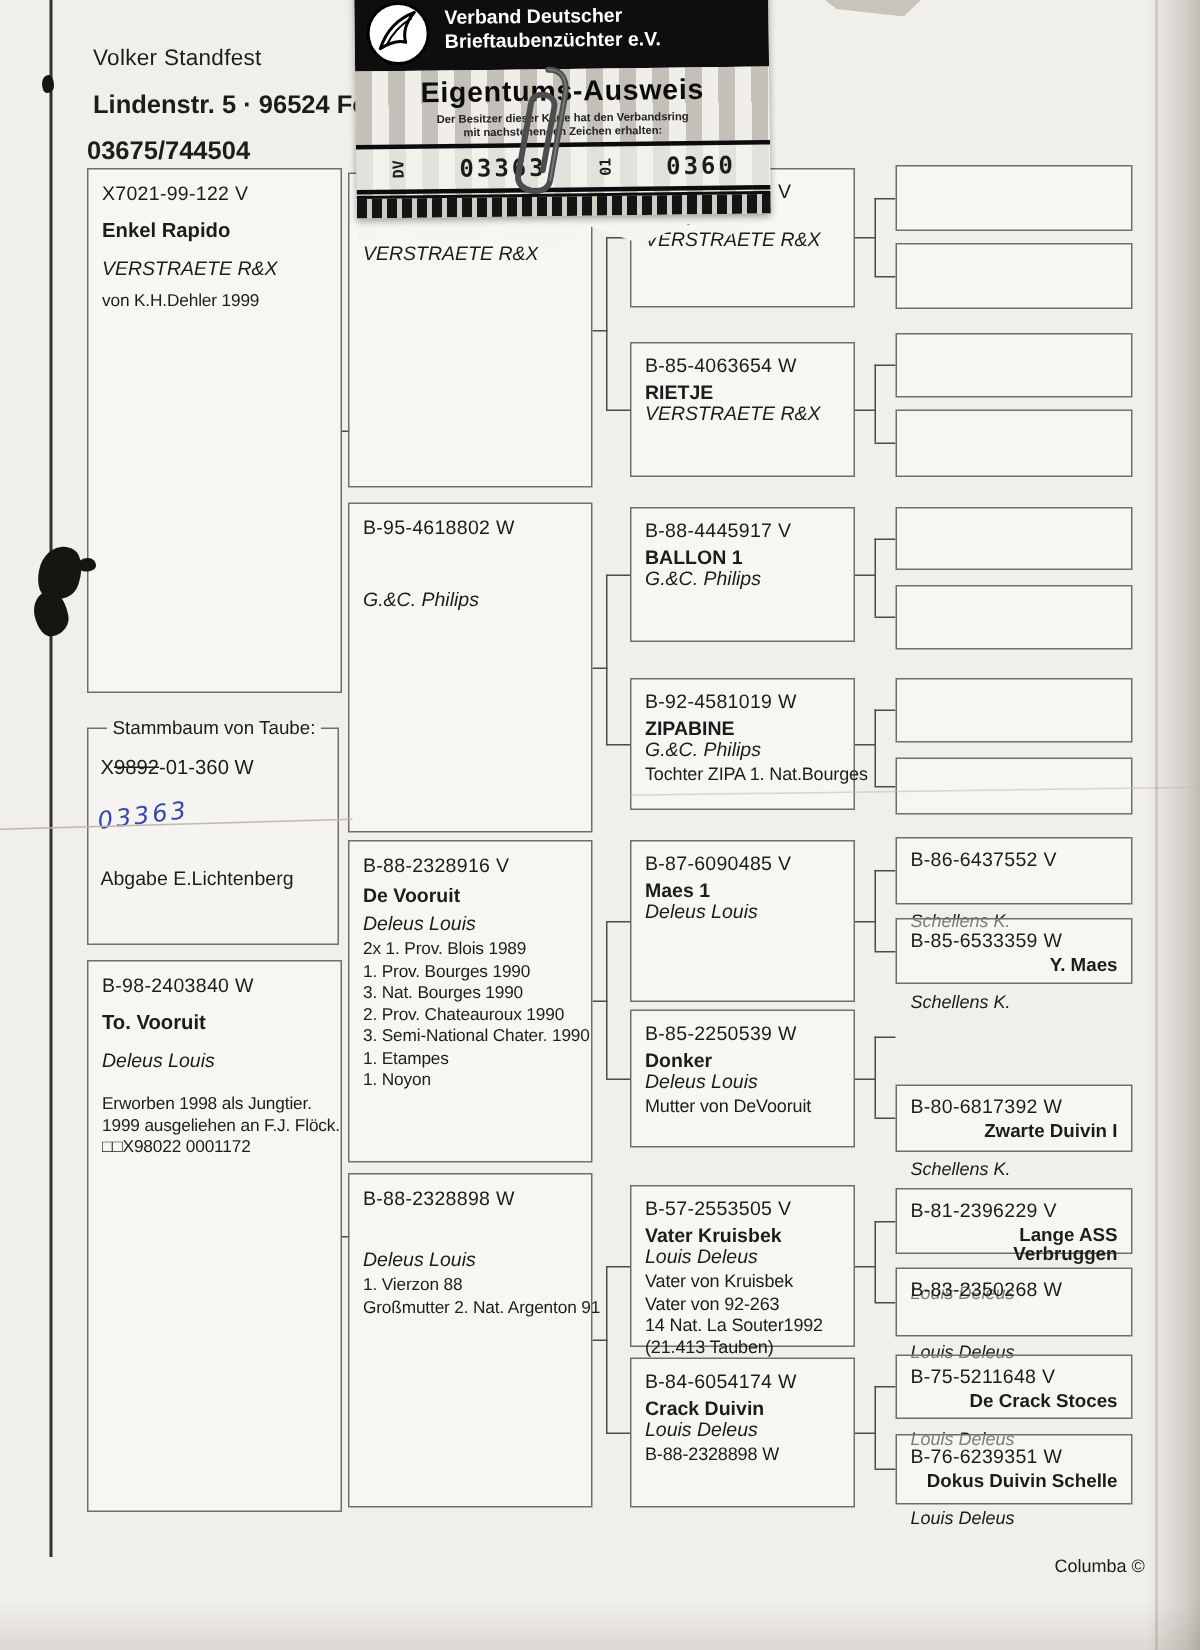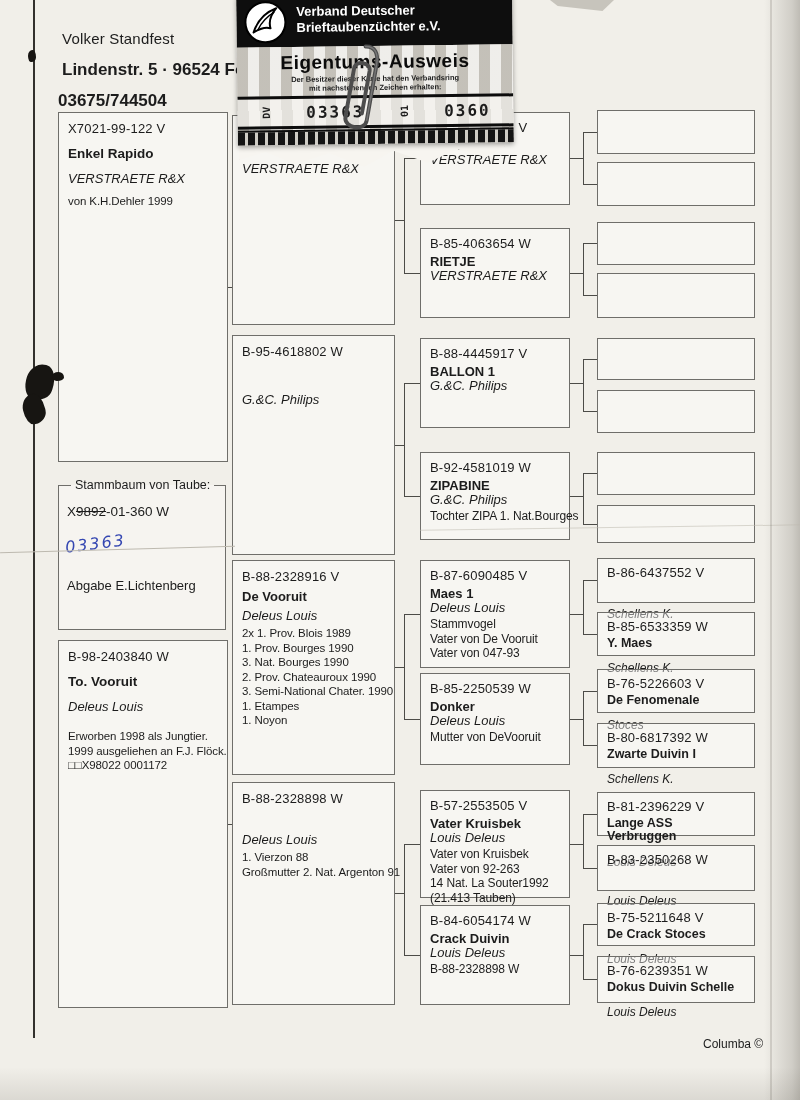--- a/index.html
+++ b/index.html
@@ -27,21 +27,21 @@
   .pbox2 .blines{margin-top:3px;}
   .top-gap .bbreed{margin-top:37px;}
   .big-gap .bbreed{margin-top:33px;}
   .mid-gap .bbreed{margin-top:26px;}
   .note-gap .blines{margin-top:15px;}
   .pbox3{line-height:14px;}
   .pbox3 .bname{margin-top:4px;}
   .pbox3 .bbreed{margin-top:0;}
   .pbox3 .bline{font-size:12px;}
   .pbox4{line-height:13.5px;padding:7px 9px;}
-  .pbox4 .bname{margin-top:3px;font-size:12.5px;}
+  .pbox4 .bname{margin-top:3px;font-size:12.5px;text-align:right;}
   .pbox4 .bbreed{margin-top:12px;font-size:12px;}
   
   .cn{position:absolute;background:#4c4b47;}
   
   .owner-name{font-size:15px;font-weight:normal;letter-spacing:.2px;}
   .owner-addr{font-size:17px;font-weight:bold;}
   .owner-phone{font-size:17px;font-weight:bold;}
   
   .stb{position:absolute;left:58px;top:478px;width:168px;height:152px;border:1px solid #6f6e6a;
        margin:0;padding:6px 8px;box-sizing:border-box;background:rgba(255,255,255,.35);}
@@ -229,25 +229,20 @@
     <div class="bname">ZIPABINE</div>
     <div class="bbreed">G.&amp;C. Philips</div>
     <div class="blines">
         <div class="bline">Tochter ZIPA 1. Nat.Bourges</div>
       </div>
   </div>
   <div class="pbox pbox3" style="left:420px;top:560px;width:150px;height:108px">
     <div class="bring">B-87-6090485 V</div>
     <div class="bname">Maes 1</div>
     <div class="bbreed">Deleus Louis</div>
-    <div class="blines">
-        <div class="bline">Stammvogel</div>
-        <div class="bline">Vater von De Vooruit</div>
-        <div class="bline">Vater von 047-93</div>
-      </div>
   </div>
   <div class="pbox pbox3" style="left:420px;top:673px;width:150px;height:92px">
     <div class="bring">B-85-2250539 W</div>
     <div class="bname">Donker</div>
     <div class="bbreed">Deleus Louis</div>
     <div class="blines">
         <div class="bline">Mutter von DeVooruit</div>
       </div>
   </div>
   <div class="pbox pbox3" style="left:420px;top:790px;width:150px;height:108px">
@@ -281,25 +276,20 @@
 
   <div class="pbox pbox4 gap-after-ring" style="left:597px;top:558px;width:158px;height:45px">
     <div class="bring">B-86-6437552 V</div>
     <div class="bname"></div>
     <div class="bbreed">Schellens K.</div>
   </div>
   <div class="pbox pbox4" style="left:597px;top:612px;width:158px;height:44px">
     <div class="bring">B-85-6533359 W</div>
     <div class="bname">Y. Maes</div>
     <div class="bbreed">Schellens K.</div>
-  </div>
-  <div class="pbox pbox4" style="left:597px;top:669px;width:158px;height:44px">
-    <div class="bring">B-76-5226603 V</div>
-    <div class="bname">De Fenomenale</div>
-    <div class="bbreed">Stoces</div>
   </div>
   <div class="pbox pbox4" style="left:597px;top:723px;width:158px;height:45px">
     <div class="bring">B-80-6817392 W</div>
     <div class="bname">Zwarte Duivin I</div>
     <div class="bbreed">Schellens K.</div>
   </div>
   <div class="pbox pbox4" style="left:597px;top:792px;width:158px;height:44px">
     <div class="bring">B-81-2396229 V</div>
     <div class="bname">Lange ASS Verbruggen</div>
     <div class="bbreed">Louis Deleus</div>

